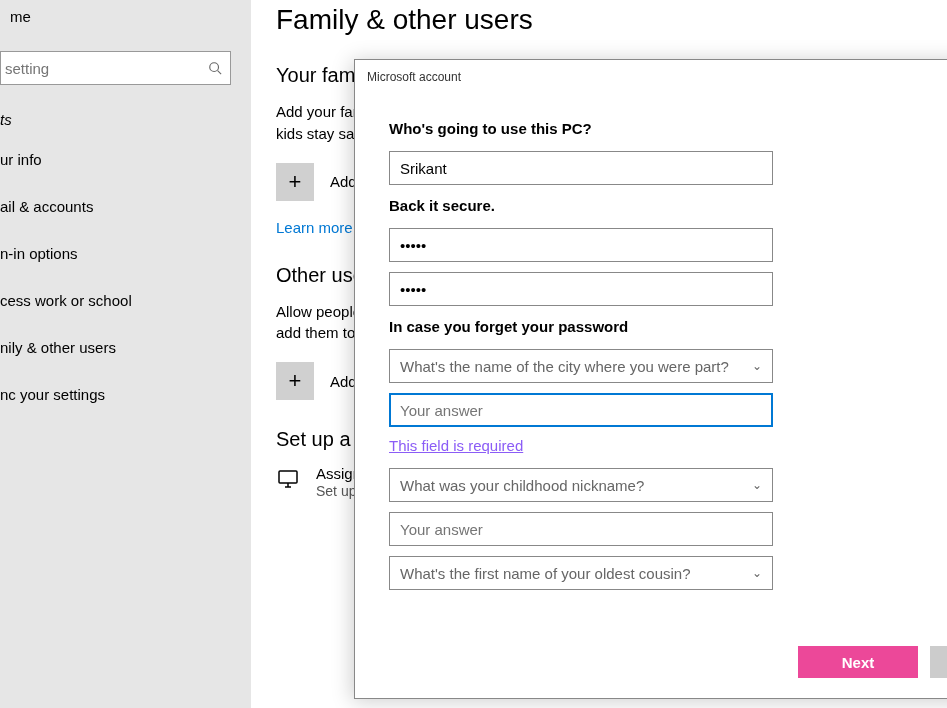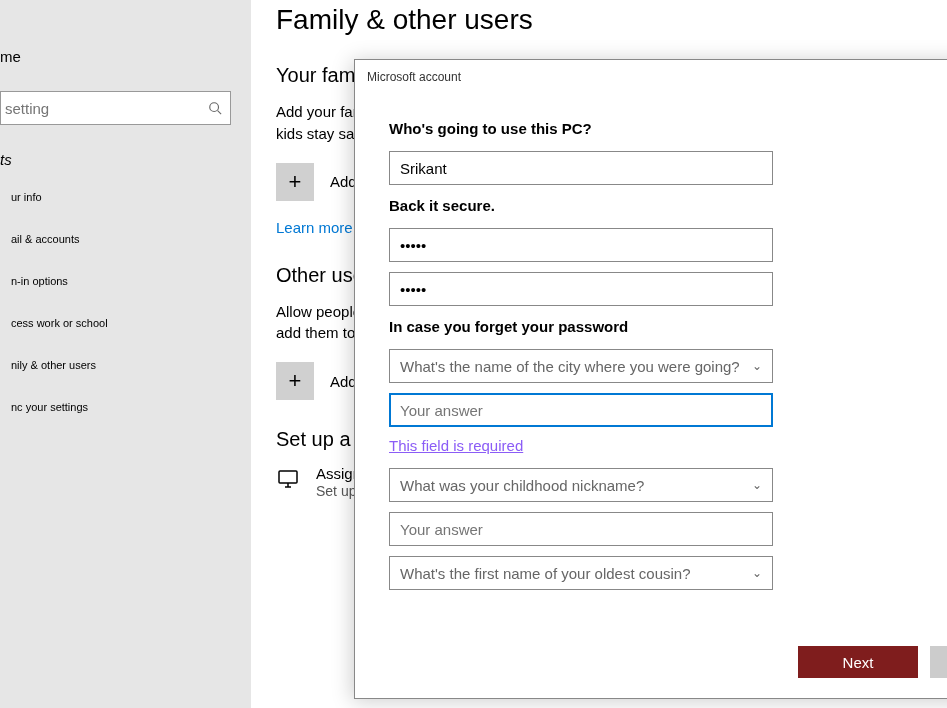--- a/index.html
+++ b/index.html
@@ -1,24 +1,24 @@
 <!DOCTYPE html>
 <html><head>
   <meta charset="utf-8">
   <style>
     * { margin: 0; padding: 0; box-sizing: border-box; font-family: "Segoe UI", sans-serif; }
     body { background: #fff; width: 947px; height: 708px; overflow: hidden; position: relative; }
 
     .sidebar { position: absolute; left: 0; top: 0; width: 251px; height: 708px; background: #e6e6e6; padding-top: 0; }
-    .sidebar-home { padding: 8px 0 8px 0; font-size: 15px; color: #000; margin-top: 40px; }
+    .sidebar-home { padding: 8px 0 8px 10px; font-size: 15px; color: #000; }
     .search-wrap { margin: 18px 0 18px 0; width: 231px; border: 1px solid #999; background: #fff; display: flex; align-items: center; height: 34px; padding: 0 8px 0 4px; }
     .search-wrap input { border: none; outline: none; flex: 1; font-size: 15px; color: #7f1d1d; background: transparent; }
     .search-wrap .search-icon { width: 14px; height: 14px; color: #666; }
     .sidebar-header { font-size: 15px; color: #000; padding: 8px 0; font-weight: 400; font-style: italic; }
-    .sidebar-item { font-size: 11px; color: #000; padding: 15px 11px; cursor: default; }
+    .sidebar-item { font-size: 15px; color: #000; padding: 15px 0; cursor: default; }
 
     .main { position: absolute; left: 276px; top: 0; width: 671px; height: 708px; }
     .page-title { font-size: 28px; font-weight: 300; color: #000; margin-top: 4px; }
     .section-title { font-size: 20px; font-weight: 400; margin-top: 28px; }
     .section-desc { font-size: 15px; color: #000; margin-top: 14px; line-height: 1.45; max-width: 600px; }
     .add-row { display: flex; align-items: center; margin-top: 18px; gap: 16px; }
     .plus-btn { width: 38px; height: 38px; background: #d0d0d0; display: flex; align-items: center; justify-content: center; font-size: 22px; color: #000; }
     .add-label { font-size: 15px; }
     .link { color: #0078D4; font-size: 15px; margin-top: 18px; cursor: pointer; }
     .kiosk-row { display: flex; align-items: flex-start; margin-top: 14px; gap: 16px; }
@@ -32,21 +32,21 @@
     .q-label { font-size: 15px; font-weight: 600; margin-top: 12px; margin-bottom: 14px; }
     .field { width: 384px; height: 34px; border: 1px solid #888; padding: 12px 10px; font-size: 15px; color: #000; display: flex; align-items: center; margin-bottom: 10px; }
     .field input { border: none; outline: none; width: 100%; font-size: 15px; }
     .field.select { color: #666; justify-content: space-between; cursor: default; }
     .field.focused { border: 2px solid #0078D4; padding: 0 9px; }
     .field .chevron { color: #666; font-size: 12px; }
     .placeholder { color: #777; }
     .error { color: #8b5cf6; font-size: 15px; margin: 4px 0 14px 0; text-decoration: underline; }
     .modal-footer { position: absolute; bottom: 20px; right: 14px; display: flex; gap: 12px; }
     .btn { width: 120px; height: 32px; border: none; font-size: 15px; cursor: pointer; }
-    .btn-primary { background: #7f1d1d; color: #fff; }
+    .btn-primary { background: #ec4899; color: #fff; font-weight: bold; }
     .btn-secondary { background: #ccc; color: #000; }
     .have-que { position: absolute; top: 56px; right: 0; font-size: 15px; text-decoration: underline; color: #000; }
   </style>
 </head>
 <body>
 
 <div class="sidebar">
   <div class="sidebar-home">me</div>
   <div class="search-wrap">
     <input placeholder="setting" style="">
@@ -110,21 +110,21 @@
     <div class="field">
         <span>•••••</span>
       </div>
     <div class="field">
         <span>•••••</span>
       </div>
 
     <div class="q-label">In case you forget your password</div>
 
     <div class="field select">
-      <span>What's the name of the city where you were going?</span>
+      <span>What's the name of the city where you were part?</span>
       <span class="chevron">⌄</span>
     </div>
     <div class="field focused">
       <input class="placeholder" placeholder="Your answer" style="">
     </div>
     <div class="error">This field is required</div>
 
     <div class="field select">
       <span>What was your childhood nickname?</span>
       <span class="chevron">⌄</span>

